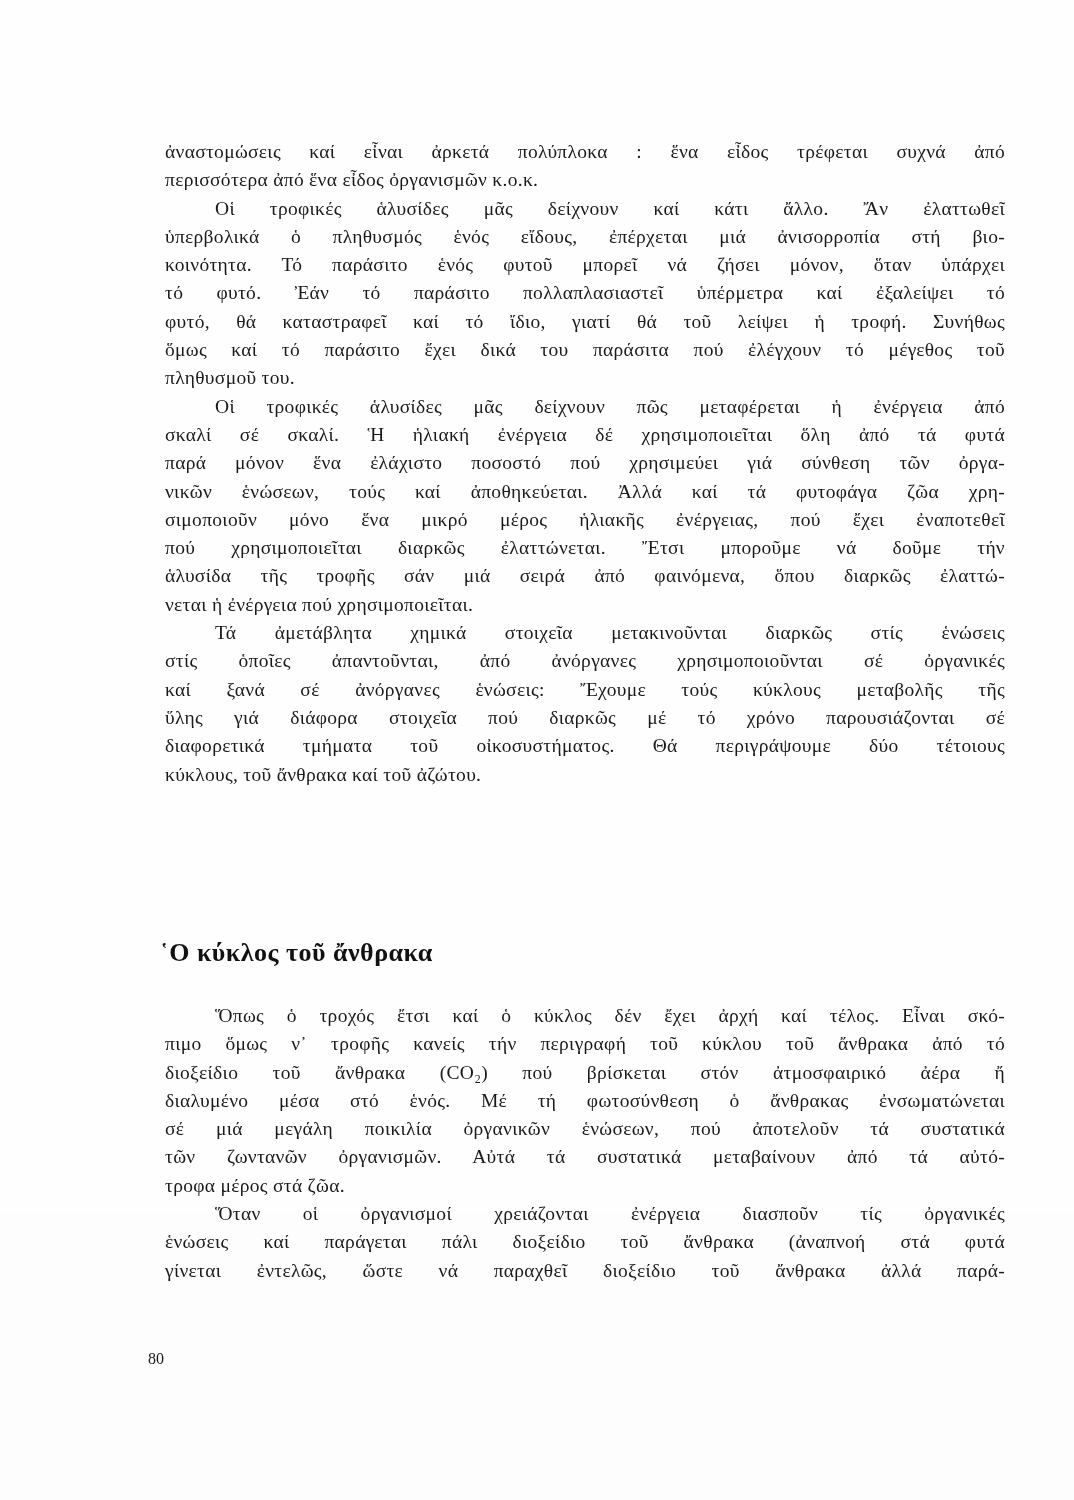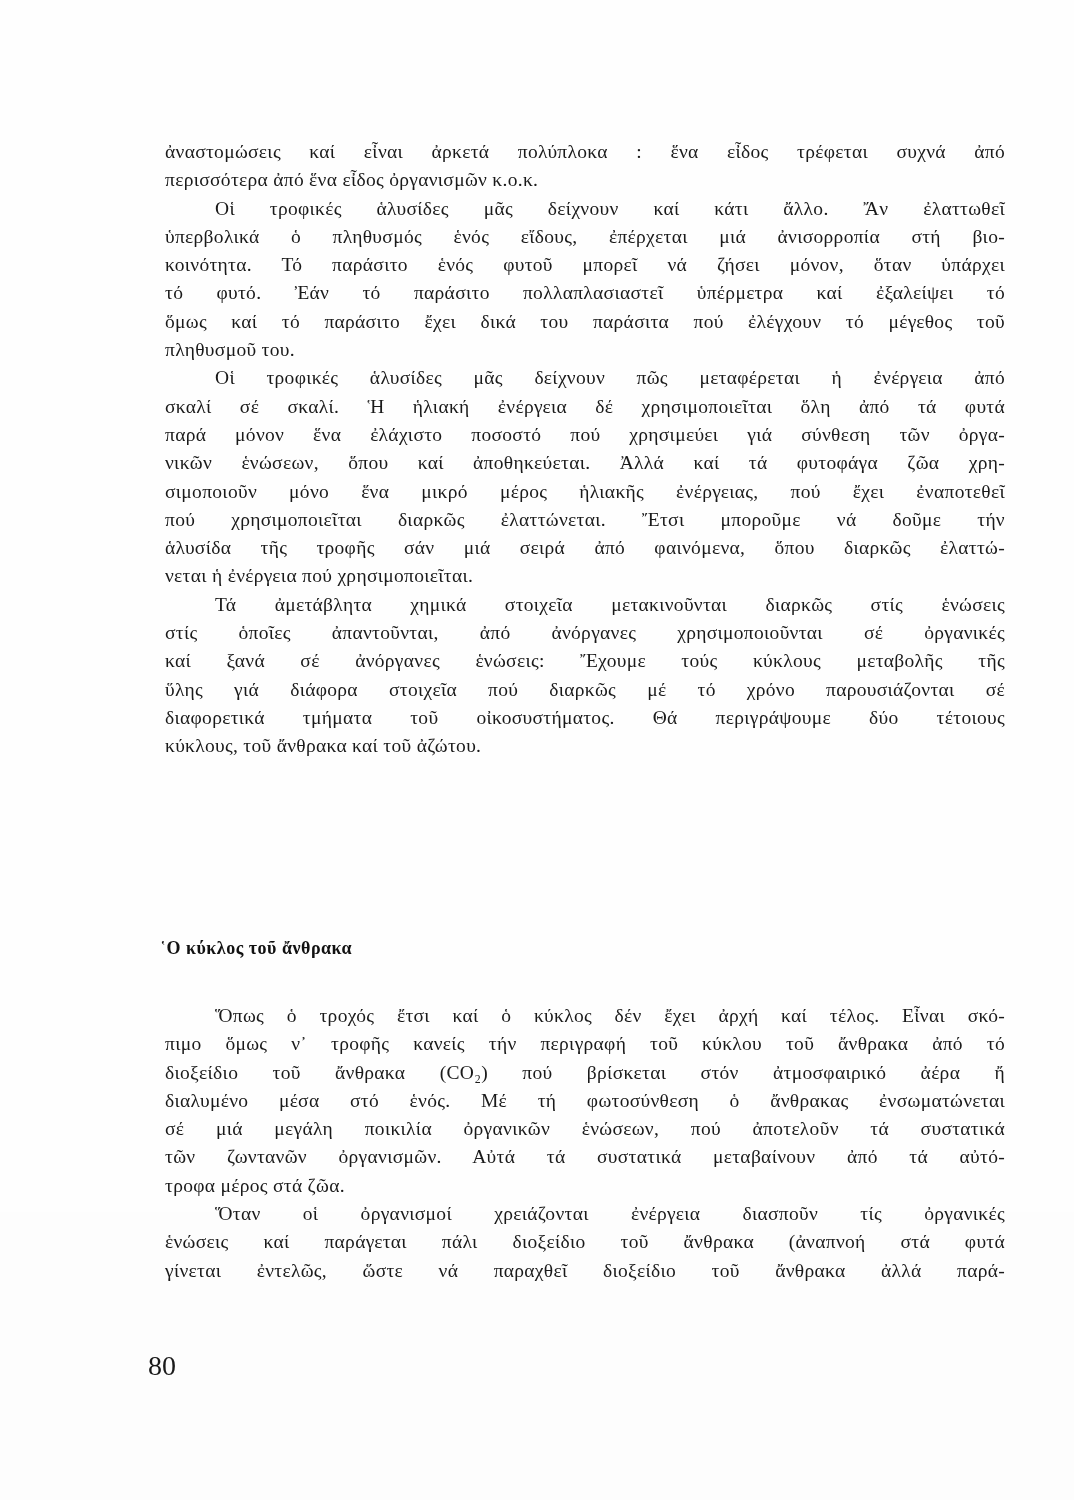--- a/index.html
+++ b/index.html
@@ -43,61 +43,62 @@
       text-align-last: left;
     }
     .line.indent {
       padding-left: 50px;
     }
     .heading {
       position: absolute;
       left: 160px;
       top: 938px;
       font-family: "Liberation Serif", "DejaVu Serif", serif;
-      font-size: 18px;
+      font-size: 26px;
       font-weight: bold;
       color: #111111;
       letter-spacing: 0.5px;
       white-space: nowrap;
     }
     .page-number {
       position: absolute;
       left: 148px;
       top: 1350px;
       font-family: "Liberation Serif", "DejaVu Serif", serif;
-      font-size: 28px;
+      font-size: 16px;
       color: #1a1a1a;
     }
   </style>
 </head>
 <body>
 
 <div class="page">
 
   <div class="text-block" style="top:138px;">
 
     <div>
       <span class="line">ἀναστομώσεις καί εἶναι ἀρκετά πολύπλοκα : ἕνα εἶδος τρέφεται συχνά ἀπό</span>
       <span class="line last">περισσότερα ἀπό ἕνα εἶδος ὀργανισμῶν κ.ο.κ.</span>
     </div>
 
     <div>
       <span class="line indent">Οἱ τροφικές ἁλυσίδες μᾶς δείχνουν καί κάτι ἄλλο. Ἄν ἐλαττωθεῖ</span>
       <span class="line">ὑπερβολικά ὁ πληθυσμός ἑνός εἴδους, ἐπέρχεται μιά ἀνισορροπία στή βιο-</span>
       <span class="line">κοινότητα. Τό παράσιτο ἑνός φυτοῦ μπορεῖ νά ζήσει μόνον, ὅταν ὑπάρχει</span>
       <span class="line">τό φυτό. Ἐάν τό παράσιτο πολλαπλασιαστεῖ ὑπέρμετρα καί ἐξαλείψει τό</span>
+      <span class="line">φυτό, θά καταστραφεῖ καί τό ἴδιο, γιατί θά τοῦ λείψει ἡ τροφή. Συνήθως</span>
       <span class="line">ὅμως καί τό παράσιτο ἔχει δικά του παράσιτα πού ἐλέγχουν τό μέγεθος τοῦ</span>
       <span class="line last">πληθυσμοῦ του.</span>
     </div>
 
     <div>
       <span class="line indent">Οἱ τροφικές ἁλυσίδες μᾶς δείχνουν πῶς μεταφέρεται ἡ ἐνέργεια ἀπό</span>
       <span class="line">σκαλί σέ σκαλί. Ἡ ἡλιακή ἐνέργεια δέ χρησιμοποιεῖται ὅλη ἀπό τά φυτά</span>
       <span class="line">παρά μόνον ἕνα ἐλάχιστο ποσοστό πού χρησιμεύει γιά σύνθεση τῶν ὀργα-</span>
-      <span class="line">νικῶν ἑνώσεων, ὅπου καί ἀποθηκεύεται. Ἀλλά καί τά φυτοφάγα ζῶα χρη-</span>
+      <span class="line">νικῶν ἑνώσεων, τούς καί ἀποθηκεύεται. Ἀλλά καί τά φυτοφάγα ζῶα χρη-</span>
       <span class="line">σιμοποιοῦν μόνο ἕνα μικρό μέρος ἡλιακῆς ἐνέργειας, πού ἔχει ἐναποτεθεῖ</span>
       <span class="line">πού χρησιμοποιεῖται διαρκῶς ἐλαττώνεται. Ἔτσι μποροῦμε νά δοῦμε τήν</span>
       <span class="line">ἁλυσίδα τῆς τροφῆς σάν μιά σειρά ἀπό φαινόμενα, ὅπου διαρκῶς ἐλαττώ-</span>
       <span class="line last">νεται ἡ ἐνέργεια πού χρησιμοποιεῖται.</span>
     </div>
 
 
     <div>
       <span class="line indent">Τά ἀμετάβλητα χημικά στοιχεῖα μετακινοῦνται διαρκῶς στίς ἑνώσεις</span>
       <span class="line">στίς ὁποῖες ἀπαντοῦνται, ἀπό ἀνόργανες χρησιμοποιοῦνται σέ ὀργανικές</span>

